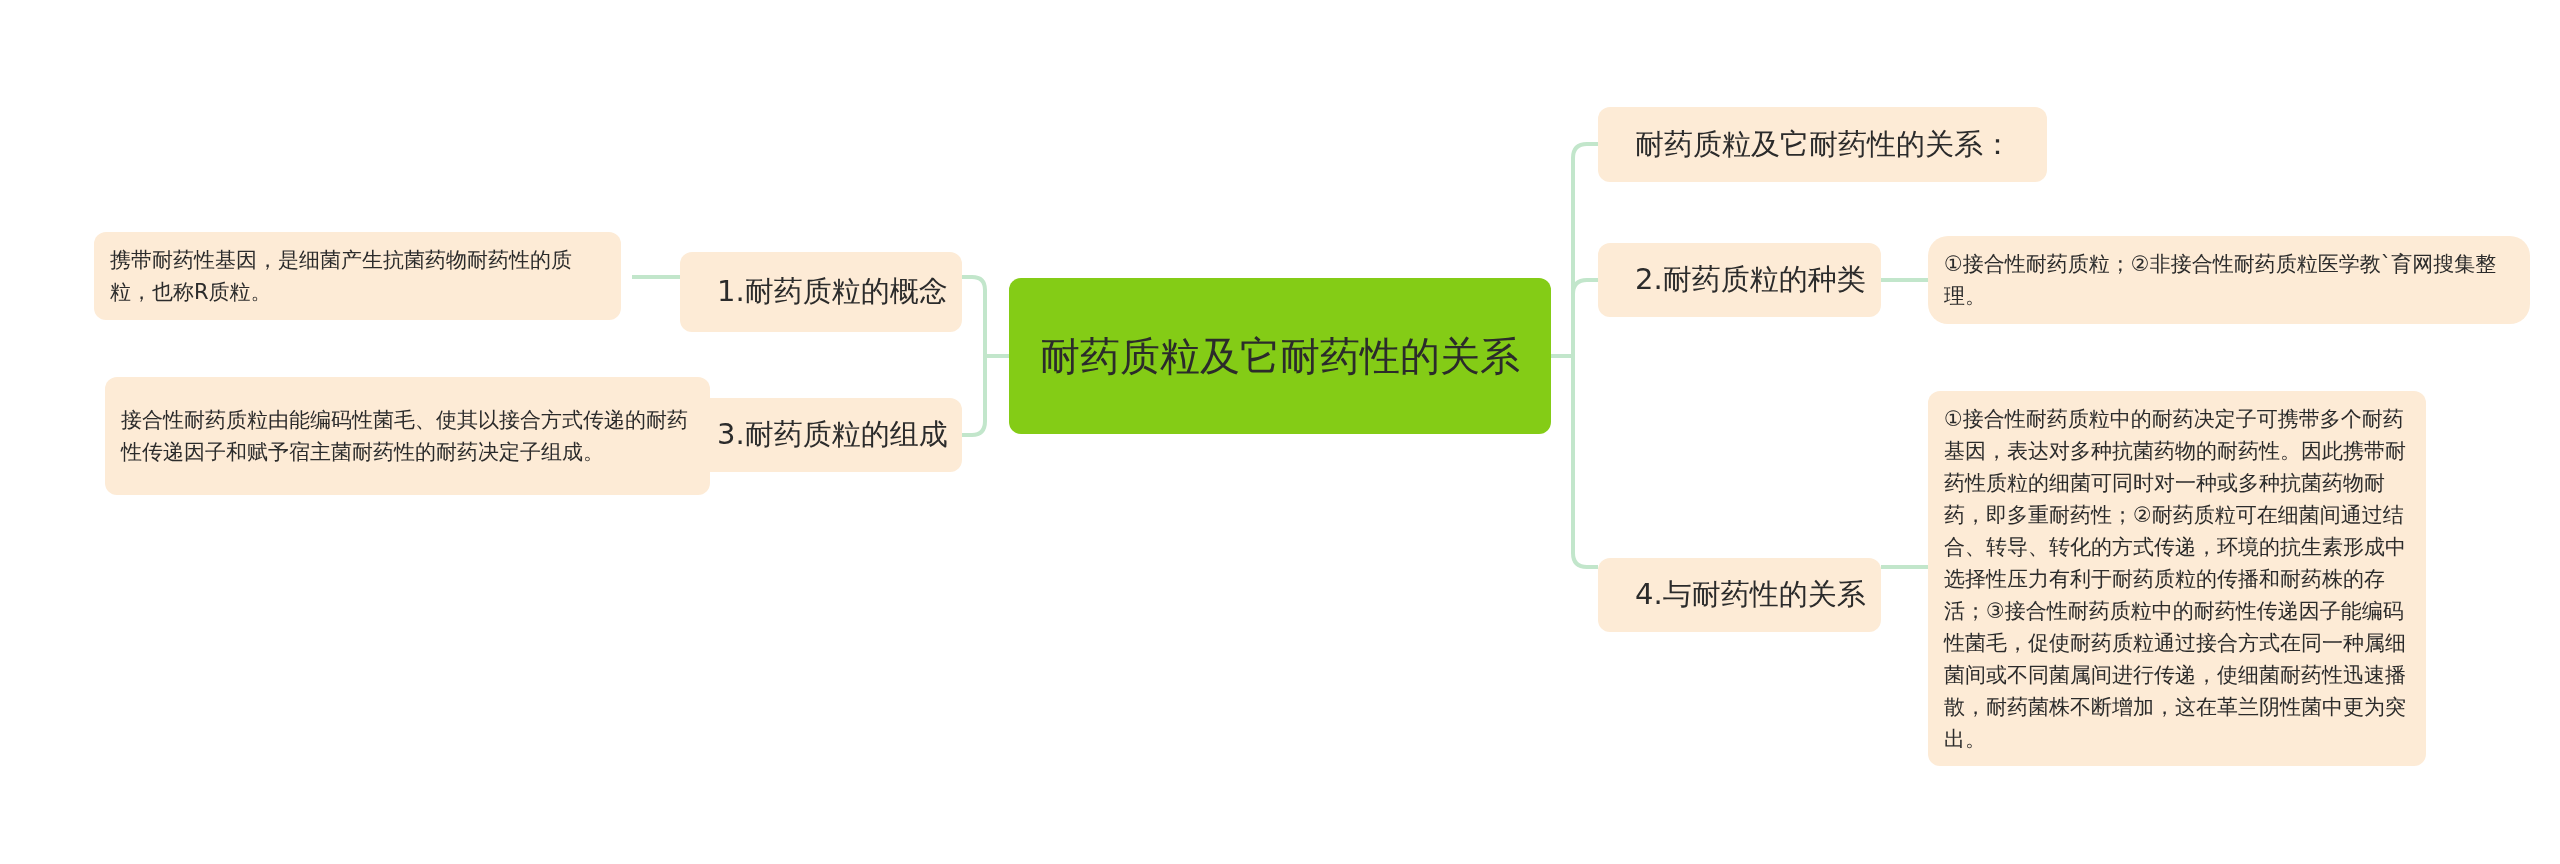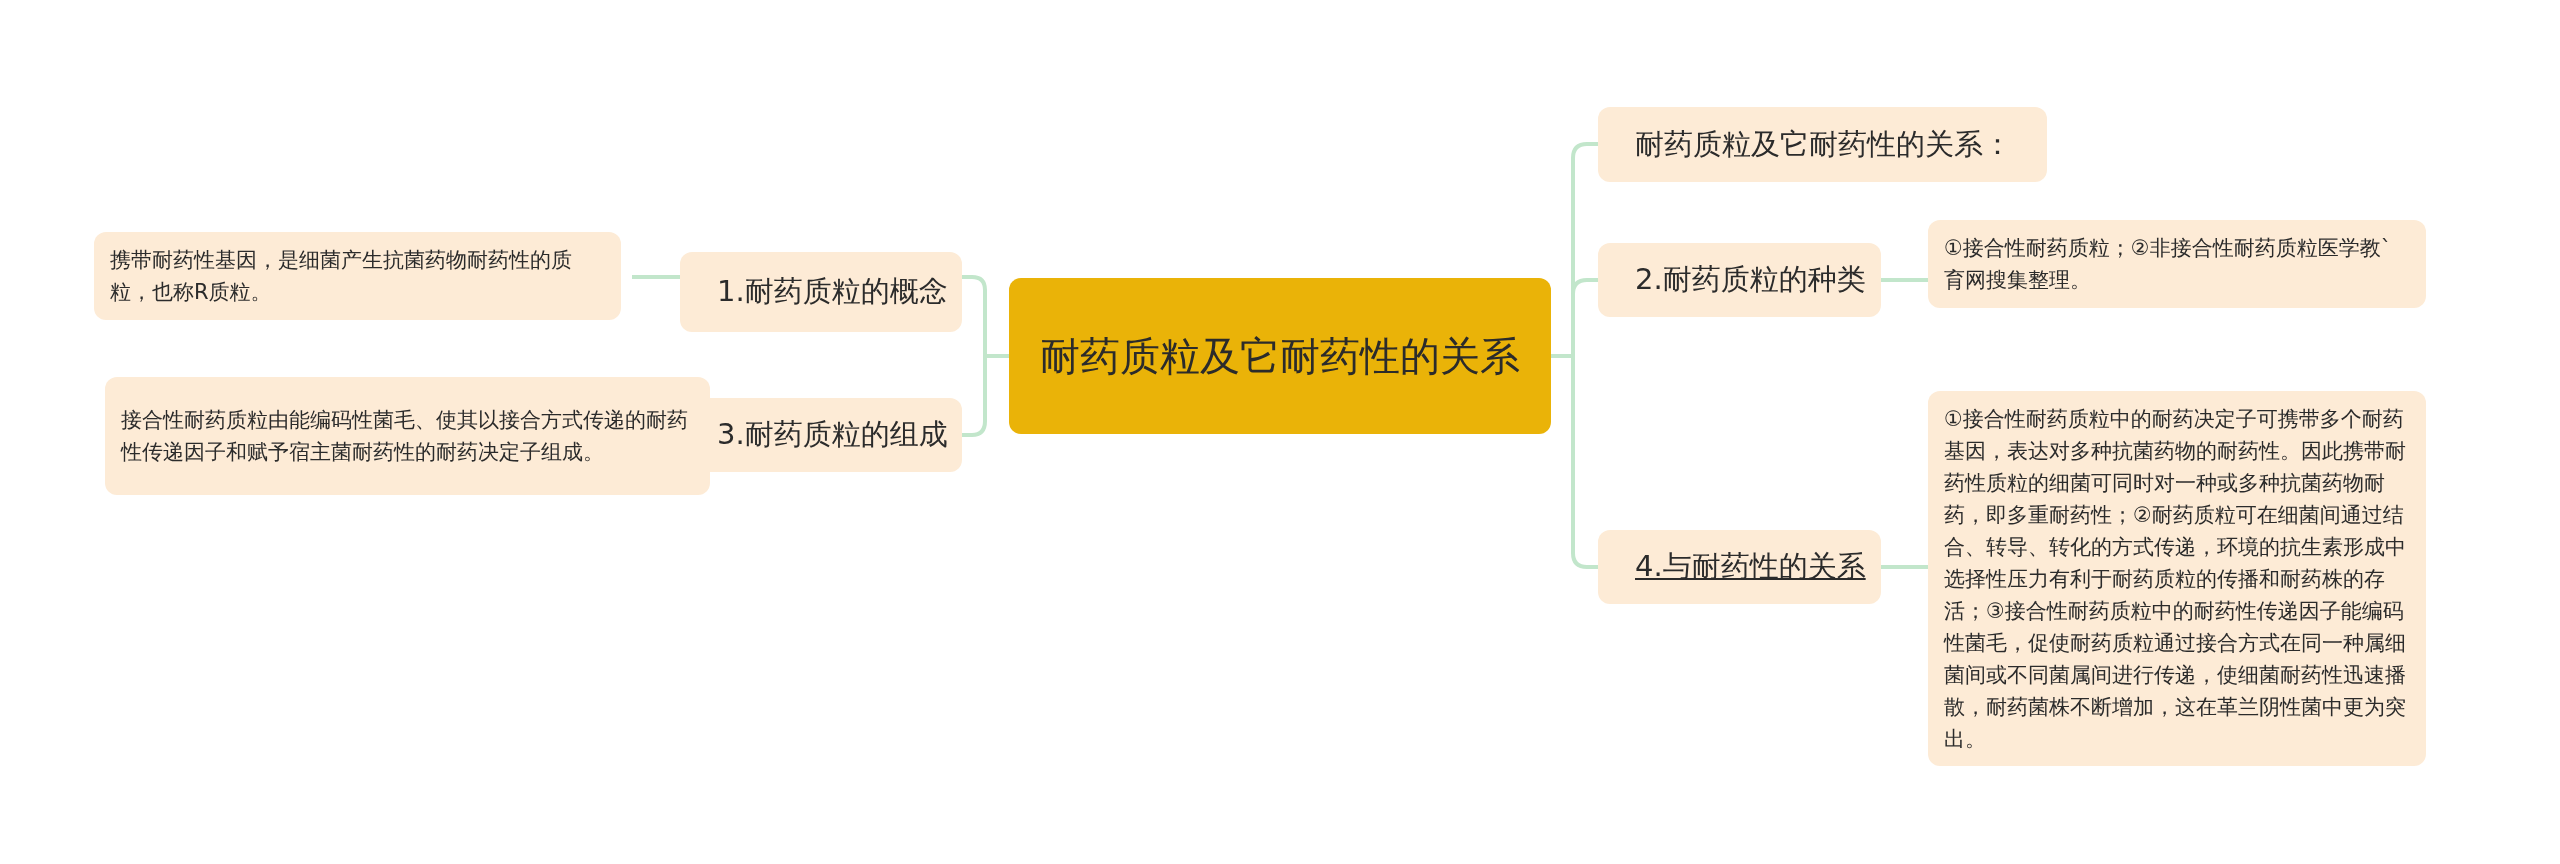--- a/index.html
+++ b/index.html
@@ -1,19 +1,19 @@
 <!DOCTYPE html>
 <html><head>
 <meta charset="utf-8">
 <style>
   html, body { margin:0; padding:0; background:#ffffff; }
   body { width:2560px; height:864px; position:relative; overflow:hidden;
          font-family:"DejaVu Sans","Liberation Sans",sans-serif; color:#2b2b2b; }
   .node { position:absolute; box-sizing:border-box; border-radius:12px; display:flex; align-items:center; }
-  .root { background:#eab308; justify-content:center; text-align:center; font-size:40px; line-height:56px; padding:0 30px; }
+  .root { background:#84cc16; justify-content:center; text-align:center; font-size:40px; line-height:56px; padding:0 30px; }
   .branch { background:#fdebd6; font-size:29px; padding:0 37px; white-space:nowrap; }
   .leaf { background:#fdebd6; font-size:21px; line-height:32px; padding:0 16px; }
   svg.lines { position:absolute; left:0; top:0; }
 </style>
 </head>
 <body>
 
 <svg class="lines" width="2560" height="864">
   <g fill="none" stroke="#c2e6cb" stroke-width="4">
 
@@ -48,22 +48,22 @@
   <span>接合性耐药质粒由能编码性菌毛、使其以接合方式传递的耐药性传递因子和赋予宿主菌耐药性的耐药决定子组成。</span>
 </div>
 
 <div class="node branch" style="left:1598px; top:107px; width:449px; height:75px;">
   <span>耐药质粒及它耐药性的关系：</span>
 </div>
 
 <div class="node branch" style="left:1598px; top:243px; width:283px; height:74px;">
   <span>2.耐药质粒的种类</span>
 </div>
-<div class="node leaf" style="left:1928px; top:220px; width:498px; height:88px;">
+<div class="node leaf" style="left:1928px; top:236px; width:602px; height:88px;border-radius:20px;">
   <span>①接合性耐药质粒；②非接合性耐药质粒医学教`育网搜集整理。</span>
 </div>
 
-<div class="node branch" style="left:1598px; top:530px; width:283px; height:74px;text-decoration:underline;">
+<div class="node branch" style="left:1598px; top:558px; width:283px; height:74px;">
   <span>4.与耐药性的关系</span>
 </div>
 <div class="node leaf" style="left:1928px; top:391px; width:498px; height:375px;">
   <span>①接合性耐药质粒中的耐药决定子可携带多个耐药基因，表达对多种抗菌药物的耐药性。因此携带耐药性质粒的细菌可同时对一种或多种抗菌药物耐药，即多重耐药性；②耐药质粒可在细菌间通过结合、转导、转化的方式传递，环境的抗生素形成中选择性压力有利于耐药质粒的传播和耐药株的存活；③接合性耐药质粒中的耐药性传递因子能编码性菌毛，促使耐药质粒通过接合方式在同一种属细菌间或不同菌属间进行传递，使细菌耐药性迅速播散，耐药菌株不断增加，这在革兰阴性菌中更为突出。</span>
 </div>
 
 </body></html>

